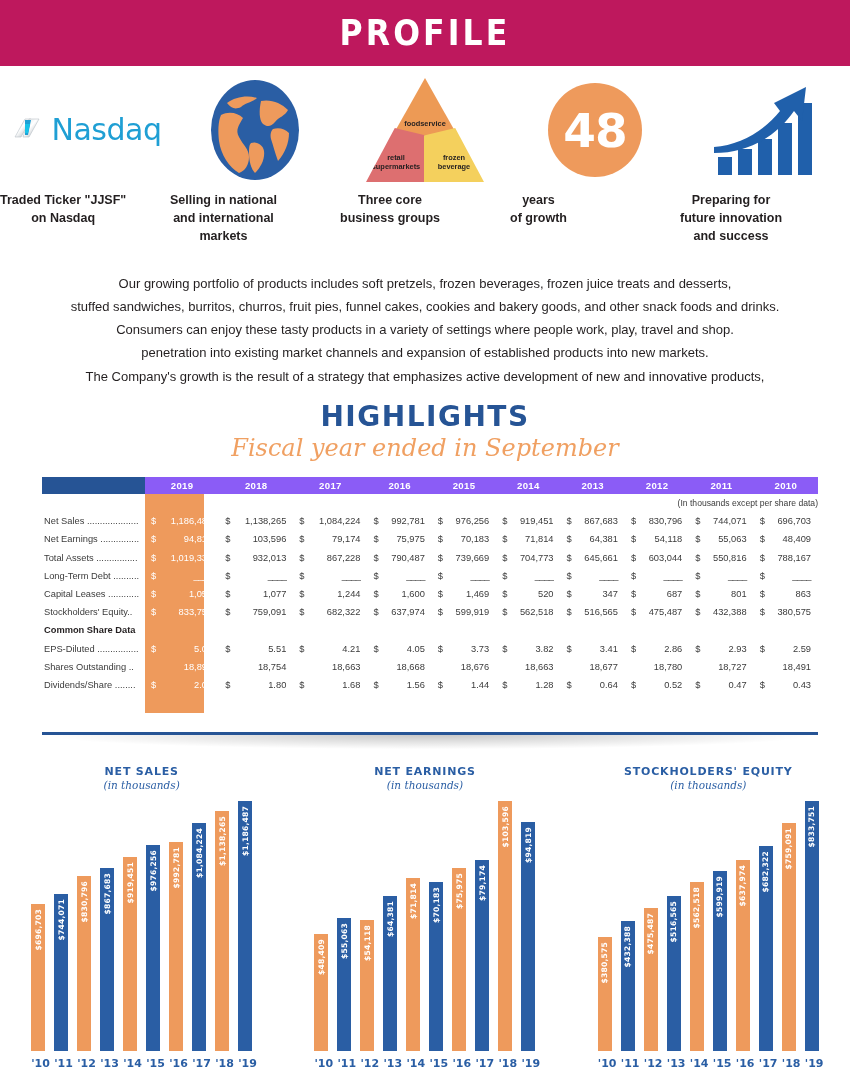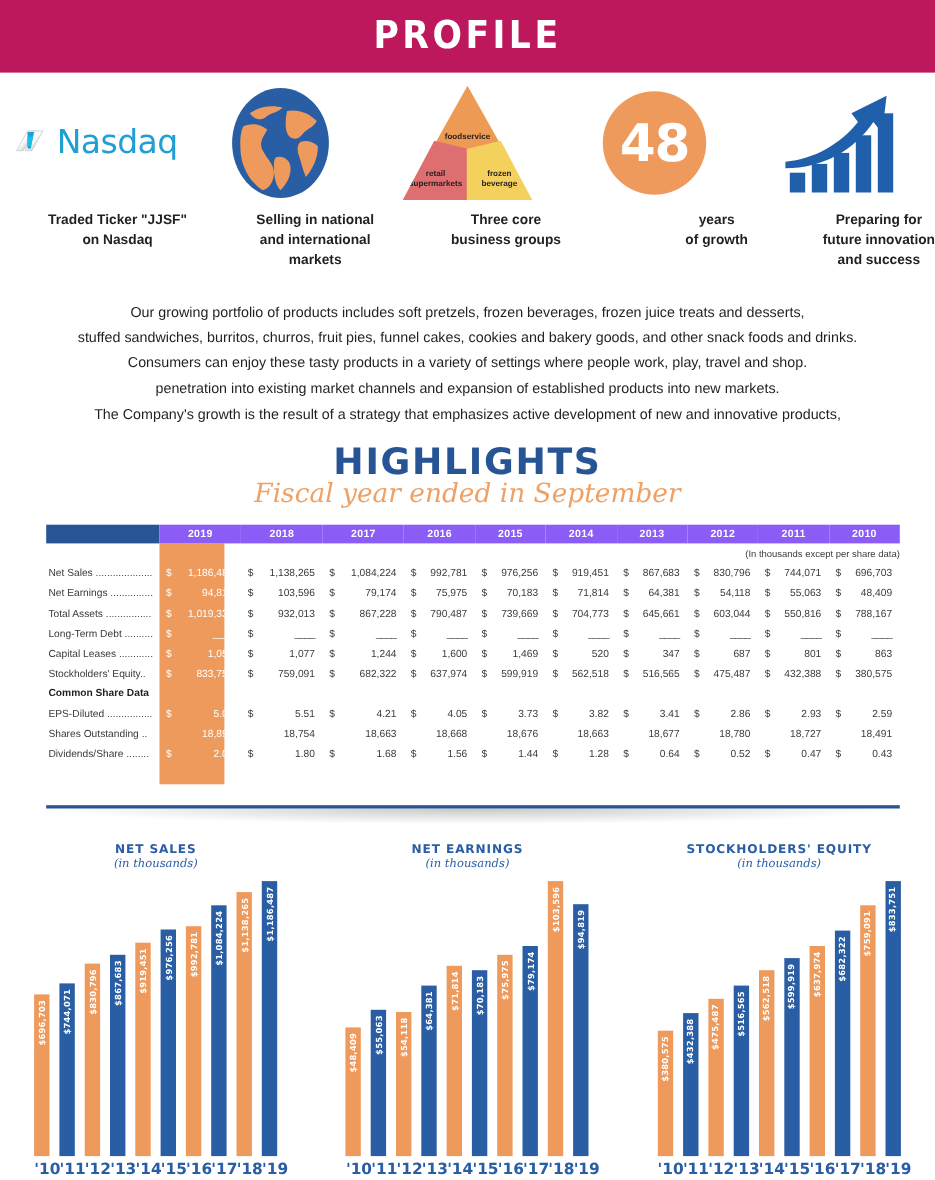--- a/index.html
+++ b/index.html
@@ -25,21 +25,21 @@
     transform: scaleX(0.9);
   }
 
   
   .icon-row {
     position: absolute; left: 0; top: 74px; width: 850px; height: 185px;
     display: flex; align-items: flex-start;
   }
   .icon-cell {
     flex: 1 1 0; display: flex; flex-direction: column;
-    align-items: flex-end; justify-content: flex-start;
+    align-items: flex-start; justify-content: flex-start;
   }
   .icon-art {
     height: 112px; width: 100%;
     display: flex; align-items: center; justify-content: center;
   }
   .icon-caption {
     margin-top: 6px; text-align: center; font-size: 12.5px;
     line-height: 1.42; font-weight: bold; color: #231f20;
     font-family: "Liberation Sans", sans-serif;
     max-width: 155px;
@@ -87,21 +87,21 @@
   .intro {
     position: absolute; left: 25px; top: 272px; width: 800px;
     text-align: center; font-size: 13px; line-height: 1.78;
     color: #231f20;
   }
   .intro p { margin: 0; }
 
   
   .hl-title {
     position: absolute; left: 0; top: 400px; width: 850px; text-align: center;
-    color: #265495; font-size: 33px; font-weight: bold; letter-spacing: 1.5px;
+    color: #265495; font-size: 28px; font-weight: bold; letter-spacing: 1.5px;
     font-family: "DejaVu Sans", sans-serif;
   }
   .hl-sub {
     position: absolute; left: 0; top: 434px; width: 850px; text-align: center;
     color: #f0a062; font-size: 24px; font-style: italic;
     font-family: "DejaVu Serif", serif;
   }
 
   
   .table-zone {
@@ -177,21 +177,21 @@
     writing-mode: vertical-rl; transform: rotate(180deg);
     margin-top: 5px; letter-spacing: .2px; white-space: nowrap;
     font-family: "DejaVu Sans", sans-serif;
   }
   .axis {
     position: absolute; left: 0; bottom: 2px; right: 0; height: 16px;
     display: flex; align-items: center; justify-content: center; gap: 9px;
   }
   .tick {
     width: 14px; text-align: right; color: #2a5ea4;
-    font-size: 14px; font-weight: bold;
+    font-size: 11px; font-weight: bold;
     font-family: "DejaVu Sans", sans-serif;
   }
 </style>
 </head>
 <body>
 
 <div id="page">
 
   <div class="banner">
     <div class="banner-title">PROFILE</div>

